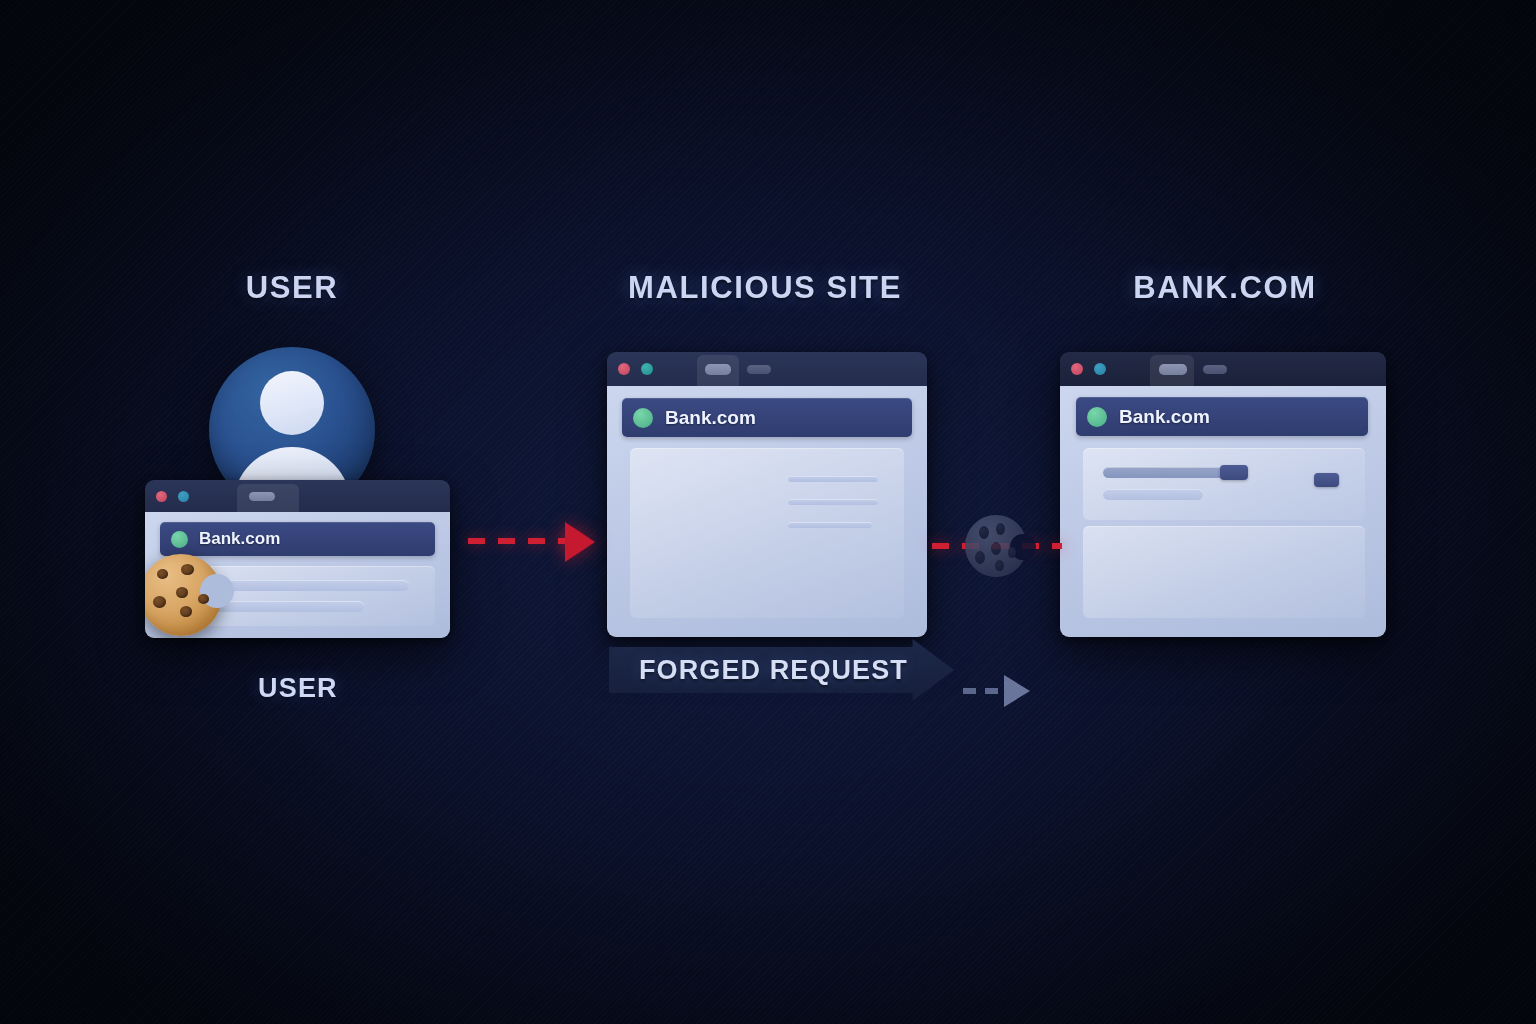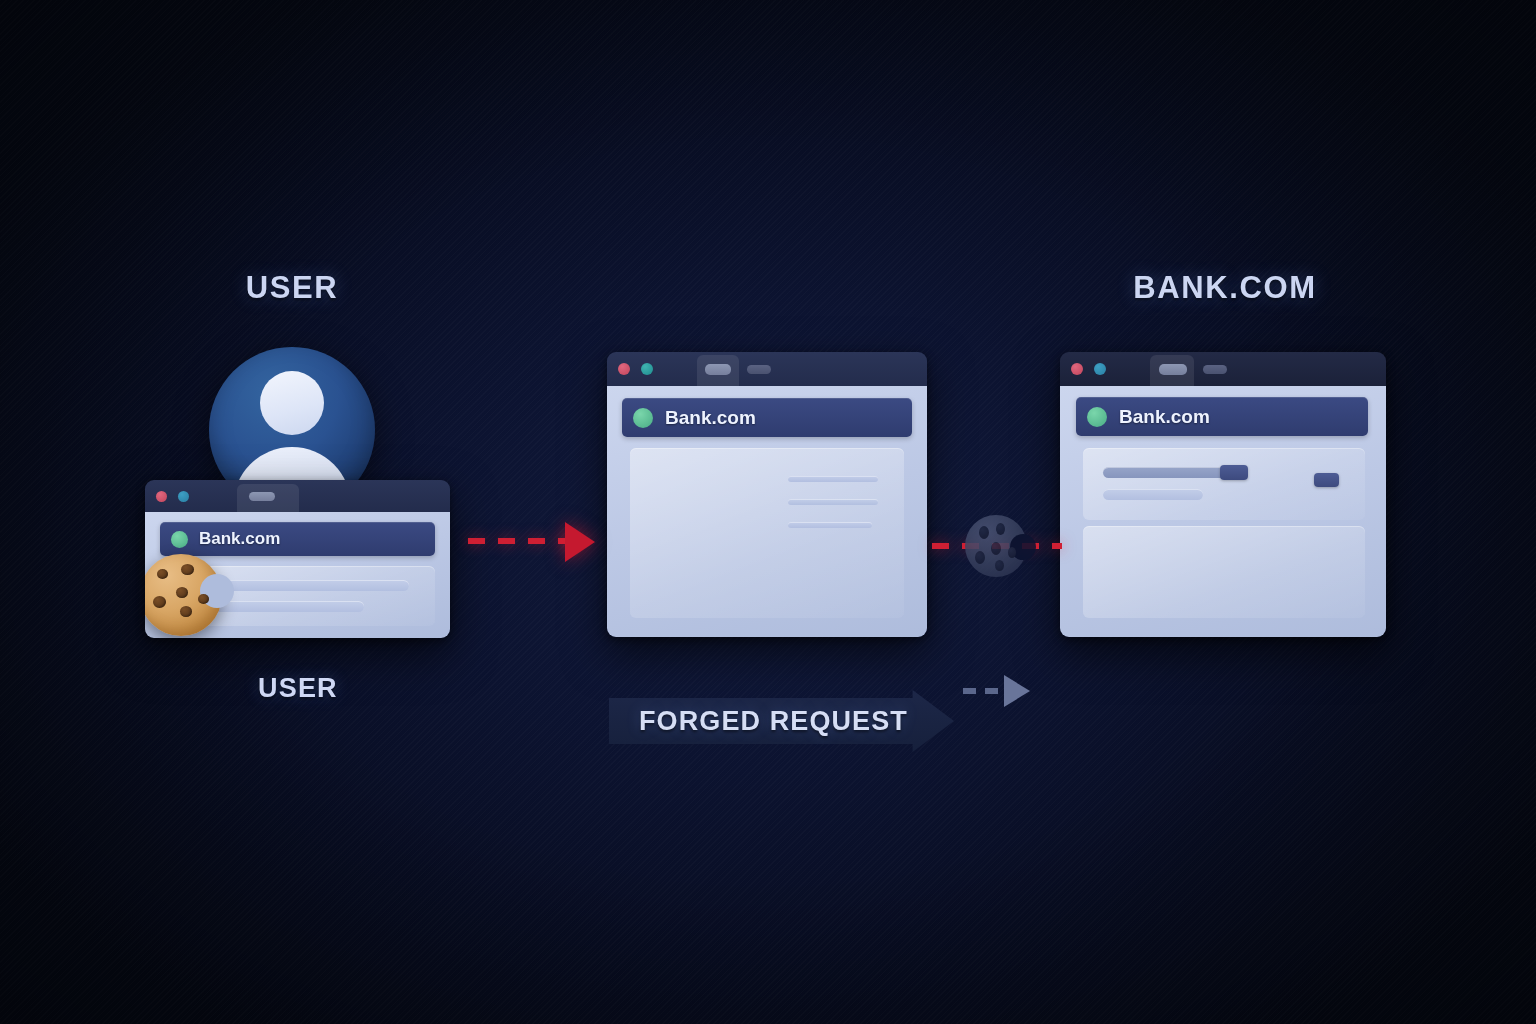--- a/index.html
+++ b/index.html
@@ -285,21 +285,21 @@
     border-top:20px solid transparent;
     border-bottom:20px solid transparent;
     border-left:30px solid #c5192f;
     filter:drop-shadow(0 0 9px rgba(210,30,50,0.6));
     z-index:7;
   }
 
   
   #forged {
     position:absolute;
-    left:609px; top:690px;
+    left:609px; top:639px;
     width:345px; height:62px;
     z-index:6;
   }
   #forged .shape {
     position:absolute; inset:0;
     background:linear-gradient(180deg,#1d2748 0%,#16203c 100%);
     clip-path:polygon(0 8px, 88% 8px, 88% 0, 100% 50%, 88% 100%, 88% 54px, 0 54px);
     border-radius:6px 0 0 6px;
     box-shadow:0 4px 14px rgba(0,0,0,0.5);
   }
@@ -349,20 +349,21 @@
     color:#f7eef1; line-height:1.16;
     text-shadow:0 2px 4px rgba(0,0,0,0.55);
   }
 </style>
 </head>
 <body>
 
 <div id="stage">
 
   <div class="col-title" style="left:187px; top:270px; width:210px;">USER</div>
+  <div class="col-title" style="left:600px; top:270px; width:330px;">MALICIOUS SITE</div>
   <div class="col-title" style="left:1060px; top:270px; width:330px;">BANK.COM</div>
 
   <div id="avatar">
     <div class="head"></div>
     <div class="body"></div>
   </div>
 
   <div class="win" style="left:145px; top:480px; width:305px; height:158px;">
     <div class="titlebar" style="height:32px;">
       <span class="dot red" style="width:11px;height:11px;"></span>

